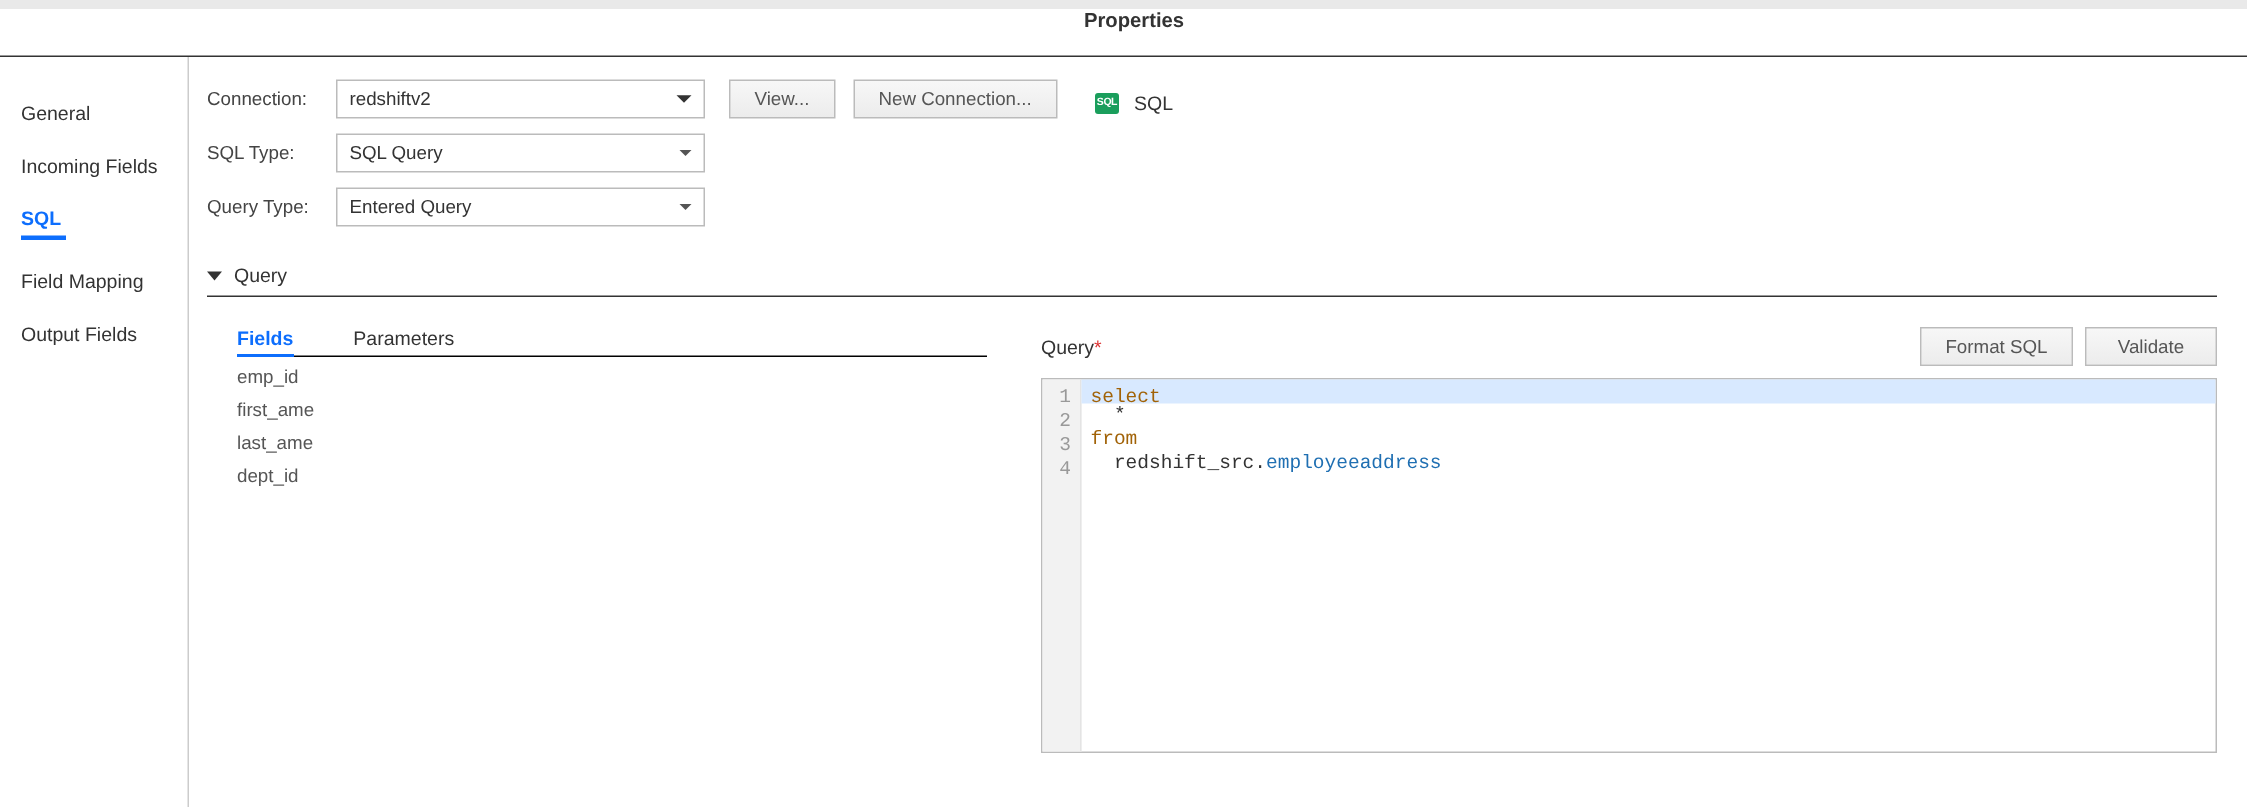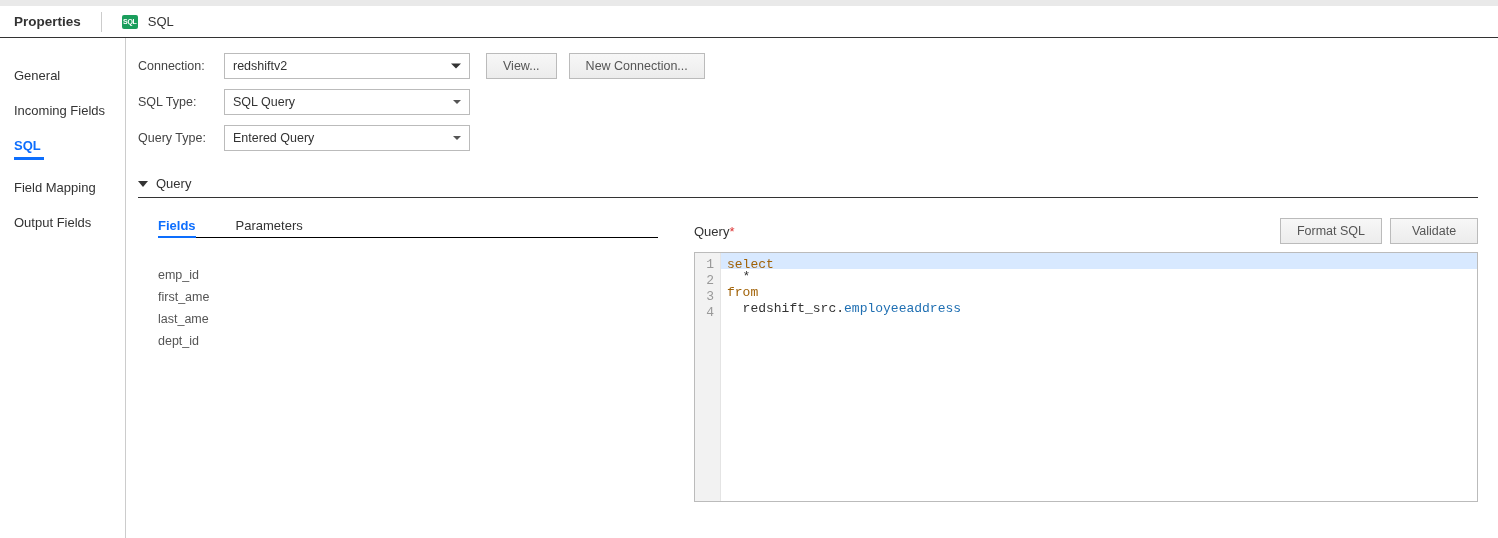--- a/index.html
+++ b/index.html
@@ -15,20 +15,21 @@
 
     
     .topbar {
       height: 38px;
       border-top: 6px solid #e9e9e9;
       border-bottom: 1px solid #333;
       display: flex;
       align-items: center;
       padding-left: 14px;
       gap: 20px;
+      flex-direction: column;
     }
     .topbar .title {
       font-weight: 600;
       color: #333;
       font-size: 13.5px;
     }
     .topbar .sep {
       width: 1px;
       height: 20px;
       background: #ccc;
@@ -185,21 +186,21 @@
       color: #0d6efd;
       font-weight: 600;
     }
     .tab.active::after {
       content: "";
       position: absolute;
       left: 0; right: 0; bottom: -5px;
       height: 2.5px;
       background: #0d6efd;
     }
-    .field-list { margin-top: 26px; }
+    .field-list { margin-top: 2px; }
     .field-item {
       padding: 4px 0;
       font-size: 12.5px;
       color: #555;
     }
 
     .query-panel {
       flex: 1;
     }
     .query-head {

